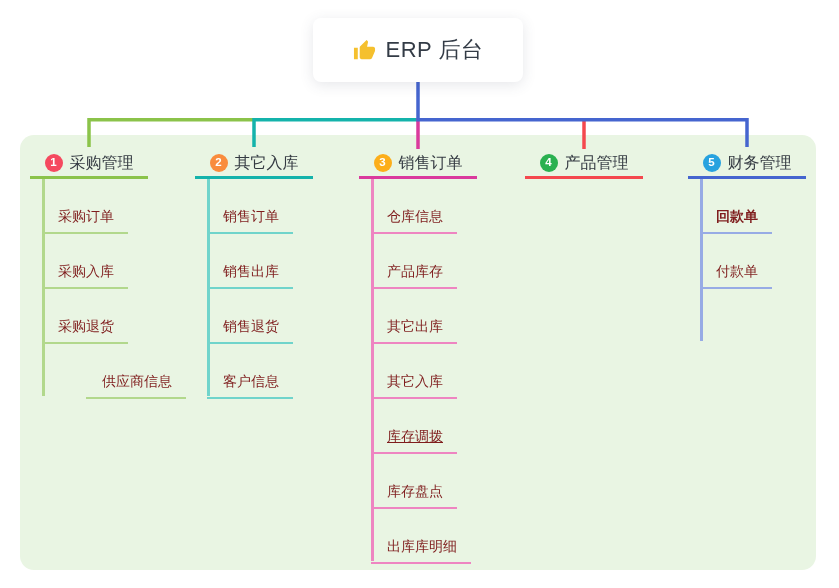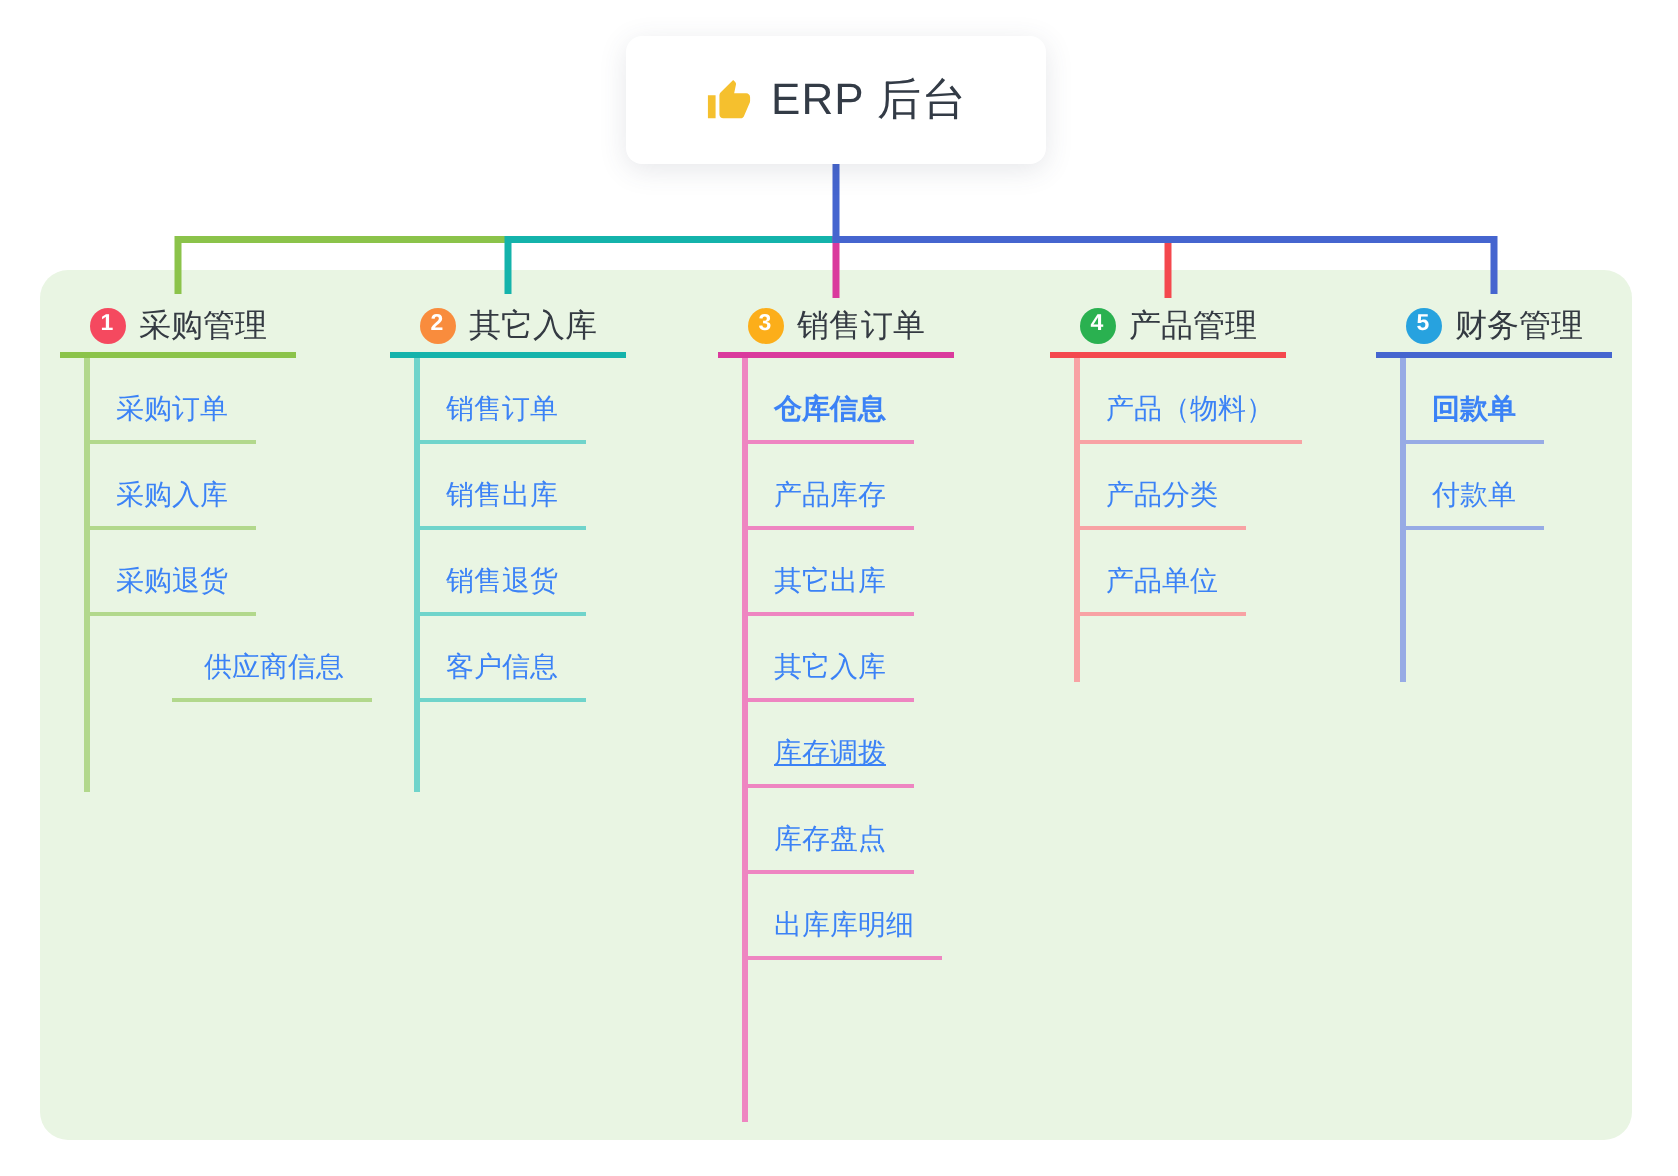--- a/index.html
+++ b/index.html
@@ -92,28 +92,28 @@
     margin-left: 12px;
   }
   .vline {
     position: absolute;
     left: 0;
     top: 0;
     width: 2.5px;
   }
   .item {
     box-sizing: border-box;
-    height: 43px;
+    height: 55px;
     display: flex;
     align-items: flex-end;
     width: max-content;
     padding: 0 14px 6px 16px;
     border-bottom: 2px solid #ccc;
     font-size: 14px;
-    color: #3b82f6;
+    color: #7f1d1d;
     white-space: nowrap;
   }
   .item:first-child { height: 50px; }
 </style>
 </head>
 <body>
 
 <div id="stage">
 
   <div class="canvas" id="canvas" style="background: rgb(233, 245, 227);"></div>
@@ -177,21 +177,21 @@
         </div>
       </div>
     </div>
     <div class="branch" style="left: 359px;">
       <div class="branch-header" style="border-bottom-color: rgb(218, 58, 157);">
         <span class="badge" style="background: rgb(252, 174, 26);">3</span>
         <span>销售订单</span>
       </div>
       <div class="items">
         <div class="vline" style="background: rgb(238, 133, 193); height: 382px;"></div>
-        <div class="item" style="border-bottom-color: rgb(238, 133, 193); font-weight: bold;">
+        <div class="item" style="border-bottom-color: rgb(238, 133, 193);">
           <span>仓库信息</span>
         </div>
         <div class="item" style="border-bottom-color: rgb(238, 133, 193);">
           <span>产品库存</span>
         </div>
         <div class="item" style="border-bottom-color: rgb(238, 133, 193);">
           <span>其它出库</span>
         </div>
         <div class="item" style="border-bottom-color: rgb(238, 133, 193);">
           <span>其它入库</span>
@@ -205,32 +205,20 @@
         <div class="item" style="border-bottom-color: rgb(238, 133, 193);">
           <span>出库库明细</span>
         </div>
       </div>
     </div>
     <div class="branch" style="left: 525px;">
       <div class="branch-header" style="border-bottom-color: rgb(244, 72, 78);">
         <span class="badge" style="background: rgb(42, 177, 80);">4</span>
         <span>产品管理</span>
       </div>
-      <div class="items">
-        <div class="vline" style="background: rgb(248, 162, 164); height: 162px;"></div>
-        <div class="item" style="border-bottom-color: rgb(248, 162, 164);">
-          <span>产品（物料）</span>
-        </div>
-        <div class="item" style="border-bottom-color: rgb(248, 162, 164);">
-          <span>产品分类</span>
-        </div>
-        <div class="item" style="border-bottom-color: rgb(248, 162, 164);">
-          <span>产品单位</span>
-        </div>
-      </div>
     </div>
     <div class="branch" style="left: 688px;">
       <div class="branch-header" style="border-bottom-color: rgb(69, 101, 207);">
         <span class="badge" style="background: rgb(39, 162, 223);">5</span>
         <span>财务管理</span>
       </div>
       <div class="items">
         <div class="vline" style="background: rgb(151, 171, 229); height: 162px;"></div>
         <div class="item" style="border-bottom-color: rgb(151, 171, 229); font-weight: bold;">
           <span>回款单</span>

